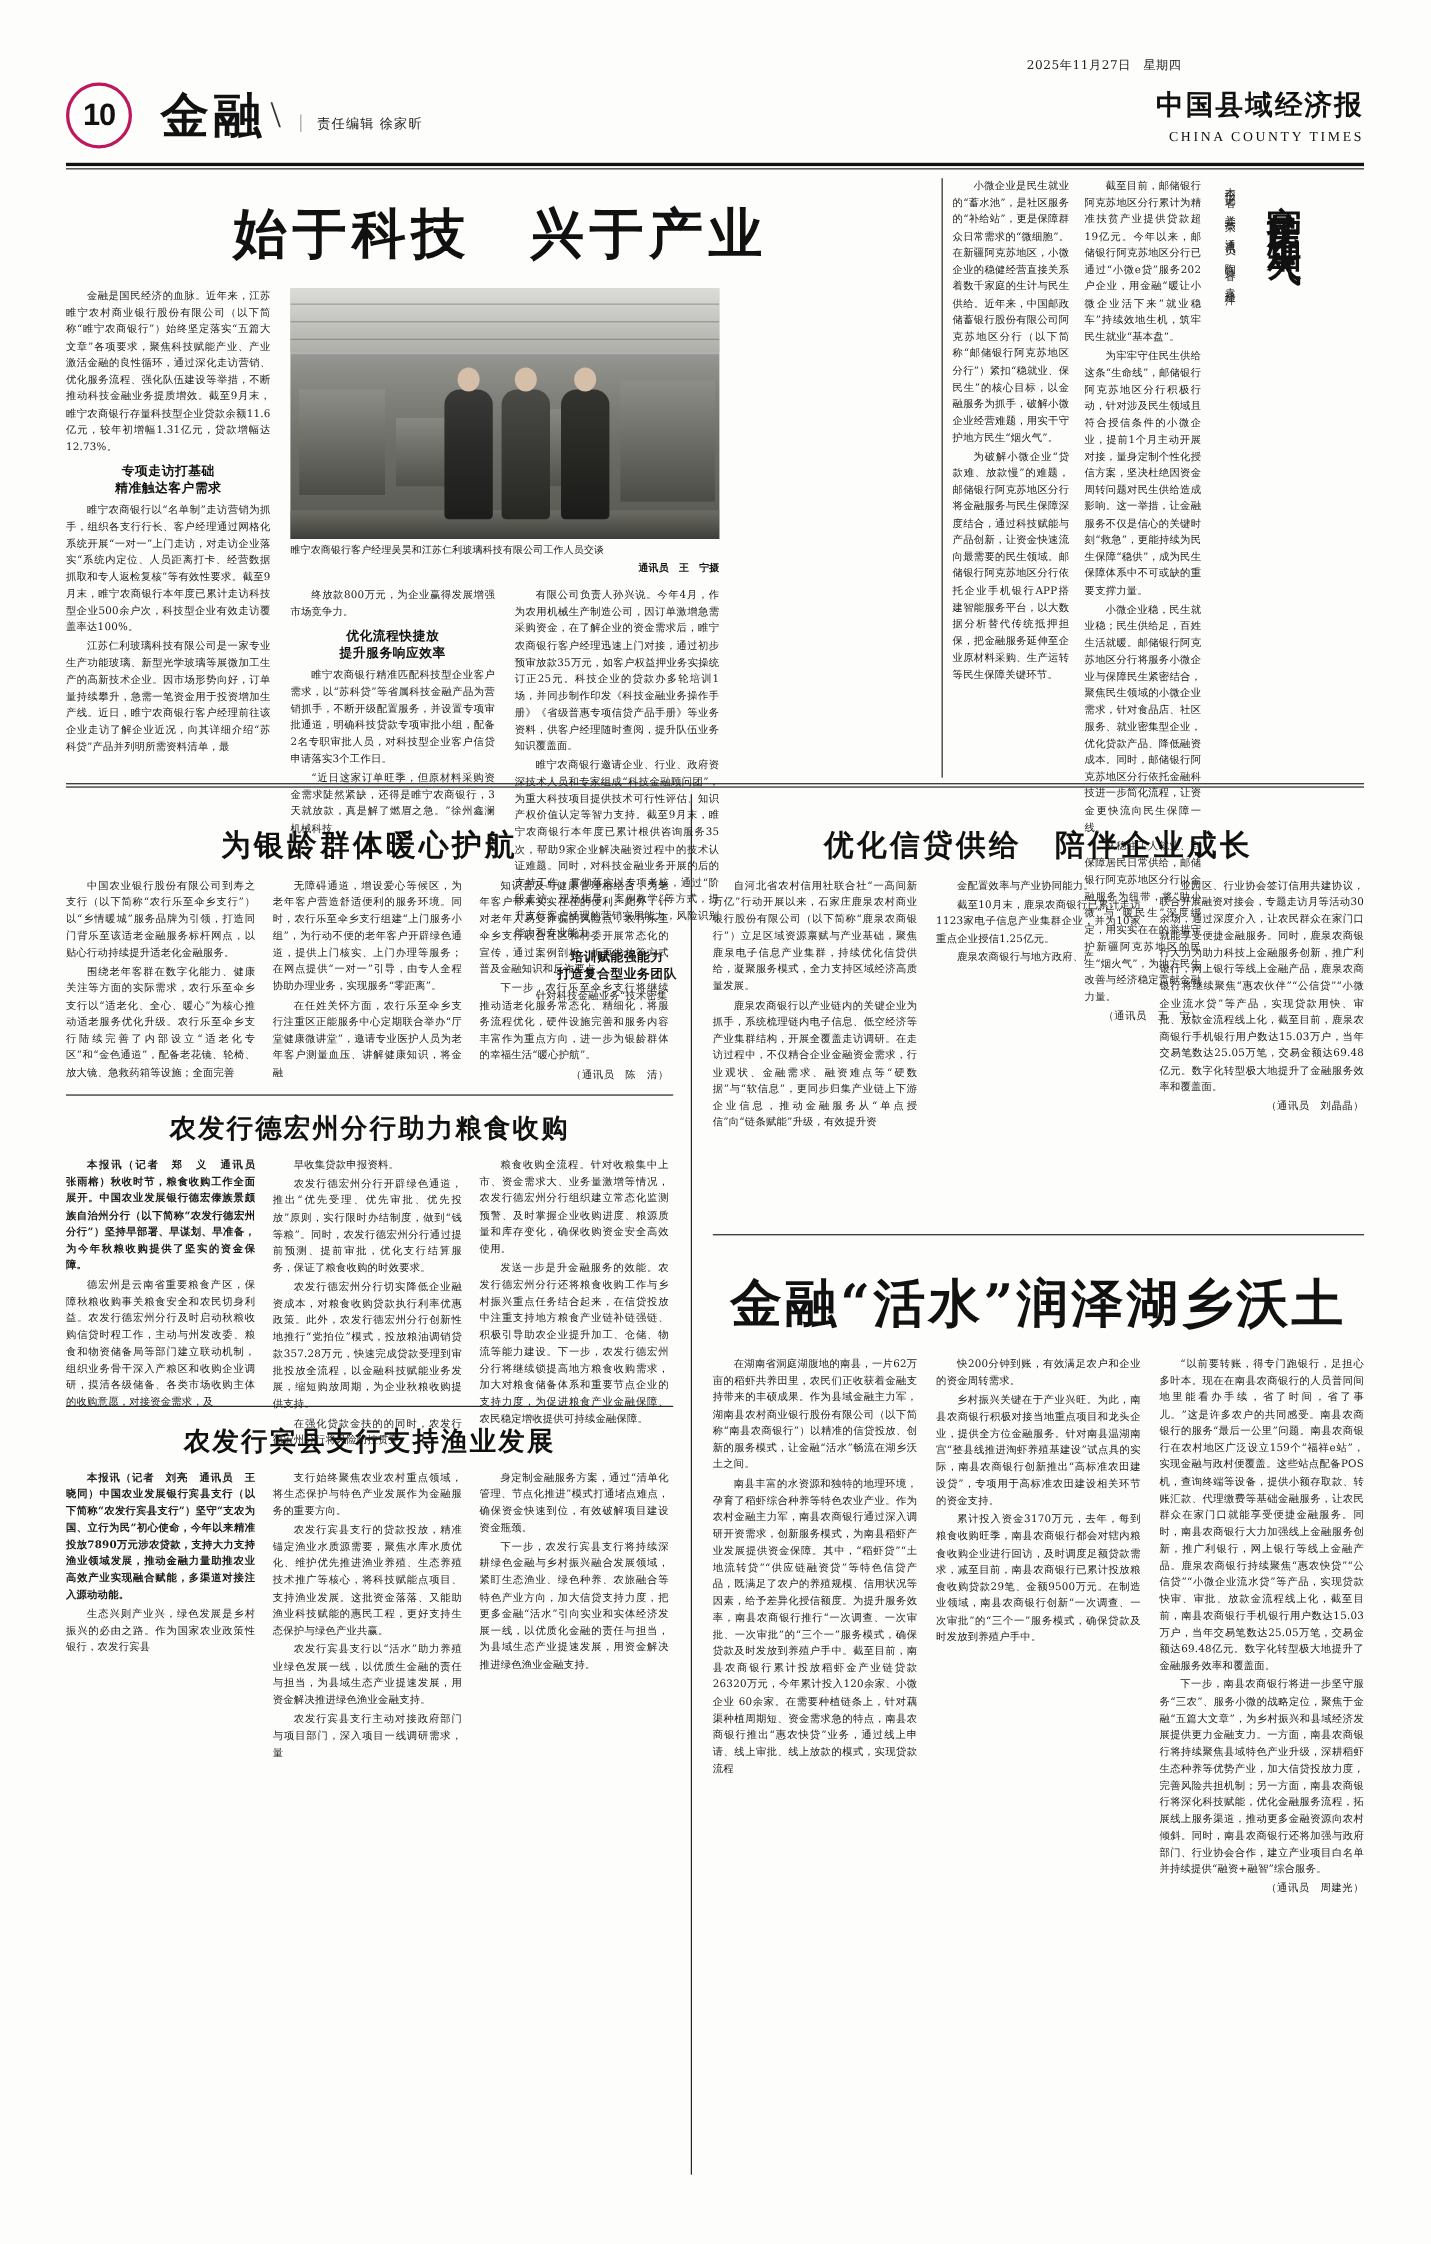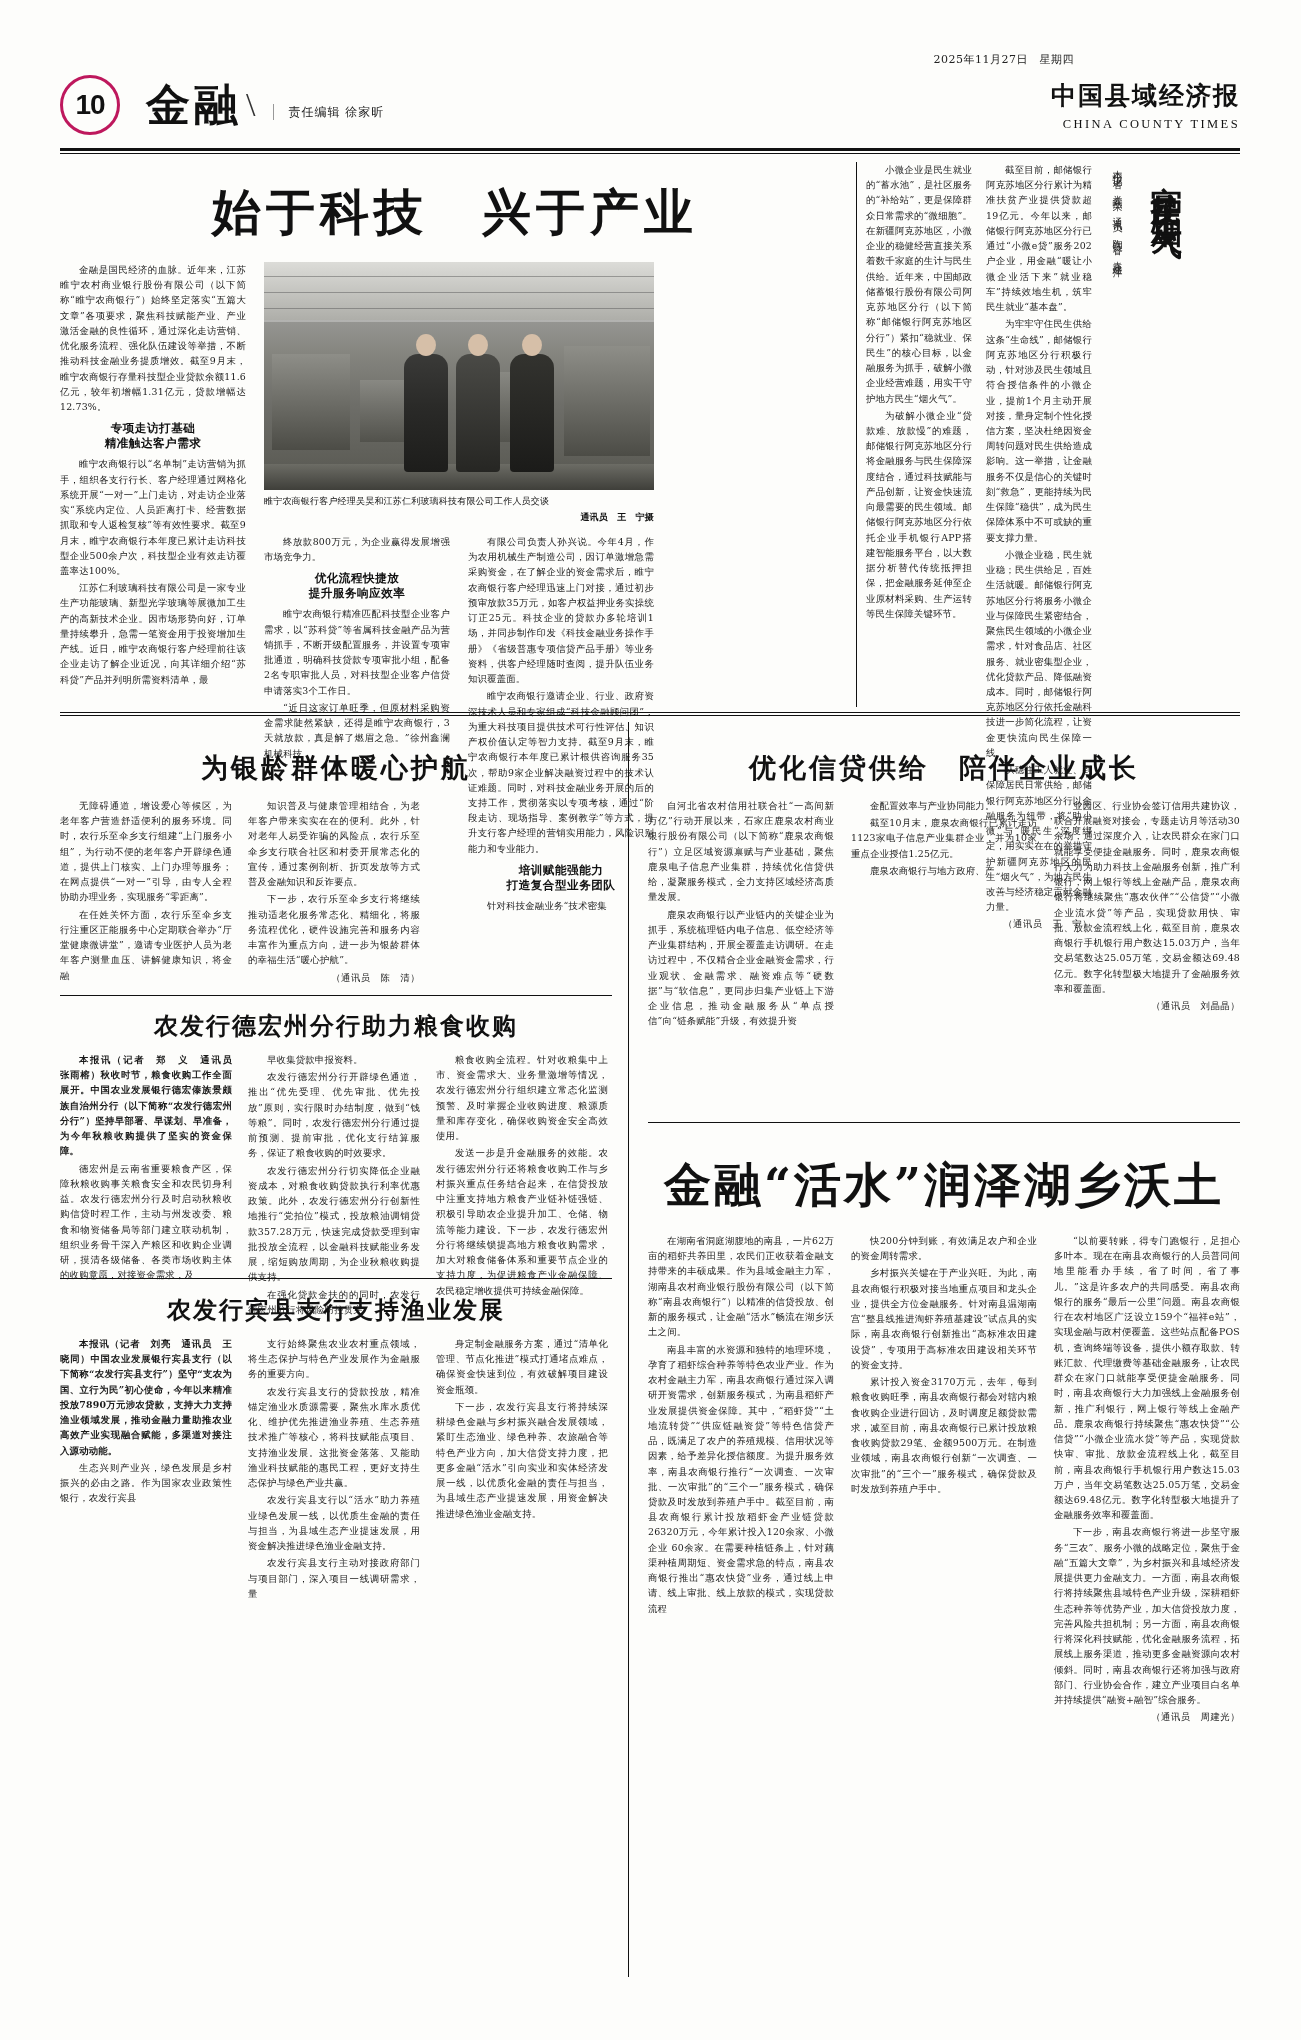--- a/index.html
+++ b/index.html
@@ -437,20 +437,26 @@
   </div>
 
   <div class="hr hr-double" style="left:60px; top:712px; width:1180px;"></div>
 
   <div class="mid-left">
 
     <div class="art-title-lg cn">为银龄群体暖心护航</div>
     <div class="cols3">
       <div>
         <div class="body-col cn">
+          <p>中国农业银行股份有限公司到寿之支行（以下简称“农行乐至伞乡支行”）以“乡情暖城”服务品牌为引领，打造同门背乐至该适老金融服务标杆网点，以贴心行动持续提升适老化金融服务。</p>
+          <p>围绕老年客群在数字化能力、健康关注等方面的实际需求，农行乐至伞乡支行以“适老化、全心、暖心”为核心推动适老服务优化升级。农行乐至伞乡支行陆续完善了内部设立“适老化专区”和“金色通道”，配备老花镜、轮椅、放大镜、急救药箱等设施；全面完善</p>
+        </div>
+      </div>
+      <div>
+        <div class="body-col cn">
           <p>无障碍通道，增设爱心等候区，为老年客户营造舒适便利的服务环境。同时，农行乐至伞乡支行组建“上门服务小组”，为行动不便的老年客户开辟绿色通道，提供上门核实、上门办理等服务；在网点提供“一对一”引导，由专人全程协助办理业务，实现服务“零距离”。</p>
           <p>在任姓关怀方面，农行乐至伞乡支行注重区正能服务中心定期联合举办“厅堂健康微讲堂”，邀请专业医护人员为老年客户测量血压、讲解健康知识，将金融</p>
         </div>
       </div>
       <div>
         <div class="body-col cn">
           <p>知识普及与健康管理相结合，为老年客户带来实实在在的便利。此外，针对老年人易受诈骗的风险点，农行乐至伞乡支行联合社区和村委开展常态化的宣传，通过案例剖析、折页发放等方式普及金融知识和反诈要点。</p>
           <p>下一步，农行乐至伞乡支行将继续推动适老化服务常态化、精细化，将服务流程优化，硬件设施完善和服务内容丰富作为重点方向，进一步为银龄群体的幸福生活“暖心护航”。</p>
           <p class="byline" style="text-indent:0;">（通讯员　陈　清）</p>
         </div>

